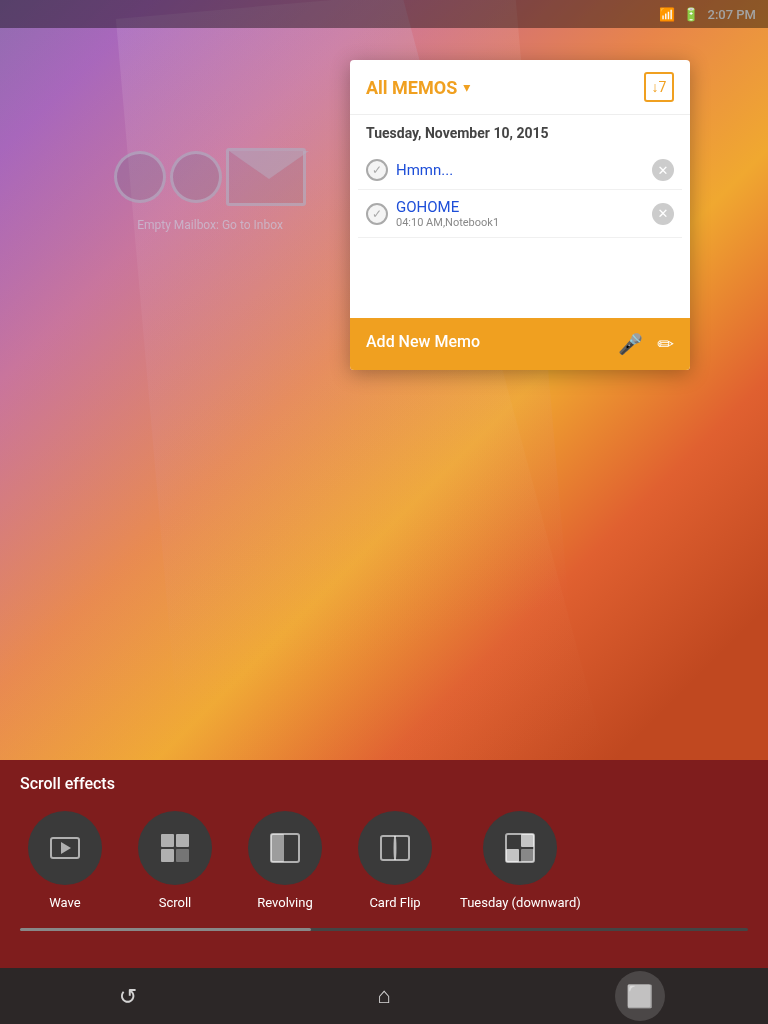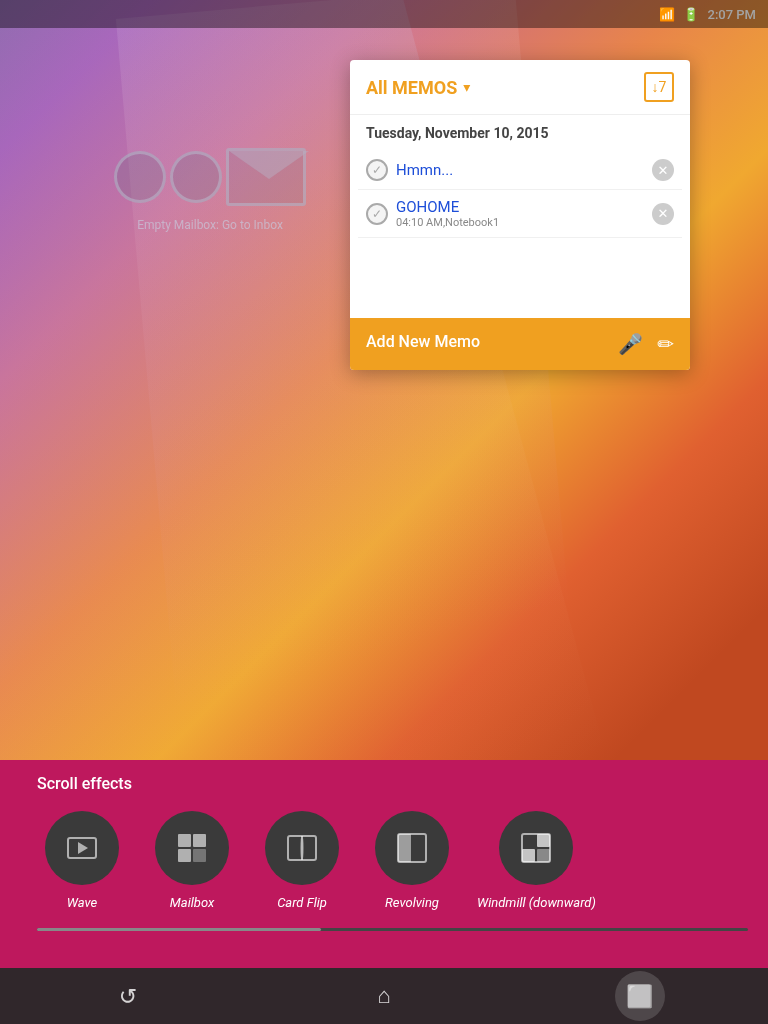--- a/index.html
+++ b/index.html
@@ -280,23 +280,22 @@
     .page-plus {
       color: rgba(255,255,255,0.6);
       font-size: 14px;
     }
 
     
     #scroll-effects-panel {
       position: absolute;
       bottom: 0; left: 0; right: 0;
       height: 264px;
-      background: #be185d;
+      background: #7f1d1d;
       z-index: 50;
-      padding-left: 17px;
     }
     .scroll-effects-title {
       color: #fff;
       font-size: 16px;
       font-weight: 500;
       padding: 14px 20px 10px;
     }
     .effects-list {
       display: flex;
       align-items: flex-start;
@@ -304,21 +303,20 @@
       gap: 20px;
       overflow-x: auto;
     }
     .effect-item {
       display: flex;
       flex-direction: column;
       align-items: center;
       gap: 10px;
       min-width: 90px;
       cursor: pointer;
-      font-style: italic;
     }
     .effect-circle {
       width: 74px;
       height: 74px;
       border-radius: 50%;
       background: #3a3a3a;
       display: flex;
       align-items: center;
       justify-content: center;
       position: relative;
@@ -471,55 +469,55 @@
 
     <div class="effect-item">
       <div class="effect-circle">
         <svg width="36" height="36" viewBox="0 0 36 36">
           <rect x="4" y="4" width="13" height="13" rx="1" fill="rgba(255,255,255,0.6)"></rect>
           <rect x="19" y="4" width="13" height="13" rx="1" fill="rgba(255,255,255,0.6)"></rect>
           <rect x="4" y="19" width="13" height="13" rx="1" fill="rgba(255,255,255,0.6)"></rect>
           <rect x="19" y="19" width="13" height="13" rx="1" fill="rgba(255,255,255,0.3)"></rect>
         </svg>
       </div>
-      <span class="effect-label">Mailbox</span>
+      <span class="effect-label">Scroll</span>
+    </div>
+
+    <div class="effect-item">
+      <div class="effect-circle">
+        <svg width="36" height="36" viewBox="0 0 36 36">
+          <rect x="4" y="4" width="28" height="28" rx="2" fill="none" stroke="rgba(255,255,255,0.6)" stroke-width="2"></rect>
+          <rect x="4" y="4" width="13" height="28" rx="1" fill="rgba(255,255,255,0.5)"></rect>
+        </svg>
+      </div>
+      <span class="effect-label">Revolving</span>
     </div>
 
     <div class="effect-item">
       <div class="effect-circle">
         <svg width="36" height="36" viewBox="0 0 36 36">
           <rect x="4" y="6" width="28" height="24" rx="2" fill="none" stroke="rgba(255,255,255,0.6)" stroke-width="2"></rect>
           <line x1="18" y1="6" x2="18" y2="30" stroke="rgba(255,255,255,0.5)" stroke-width="2"></line>
           <ellipse cx="18" cy="18" rx="2" ry="12" fill="rgba(255,255,255,0.3)"></ellipse>
         </svg>
       </div>
       <span class="effect-label">Card Flip</span>
-    </div>
-
-    <div class="effect-item">
-      <div class="effect-circle">
-        <svg width="36" height="36" viewBox="0 0 36 36">
-          <rect x="4" y="4" width="28" height="28" rx="2" fill="none" stroke="rgba(255,255,255,0.6)" stroke-width="2"></rect>
-          <rect x="4" y="4" width="13" height="28" rx="1" fill="rgba(255,255,255,0.5)"></rect>
-        </svg>
-      </div>
-      <span class="effect-label">Revolving</span>
     </div>
 
 
     <div class="effect-item">
       <div class="effect-circle">
         <svg width="36" height="36" viewBox="0 0 36 36">
           <rect x="4" y="4" width="28" height="28" rx="2" fill="none" stroke="rgba(255,255,255,0.6)" stroke-width="2"></rect>
           <rect x="19" y="4" width="13" height="13" rx="1" fill="rgba(255,255,255,0.7)"></rect>
           <rect x="4" y="19" width="13" height="13" rx="1" fill="rgba(255,255,255,0.7)"></rect>
           <rect x="19" y="19" width="13" height="13" rx="1" fill="rgba(255,255,255,0.4)"></rect>
         </svg>
       </div>
-      <span class="effect-label">Windmill
+      <span class="effect-label">Tuesday
 (downward)</span>
     </div>
 
   </div>
   <div class="effects-progress"></div>
 </div>
 
 <div id="nav-bar">
   <div class="nav-btn">
     <span class="nav-icon">↺</span>

